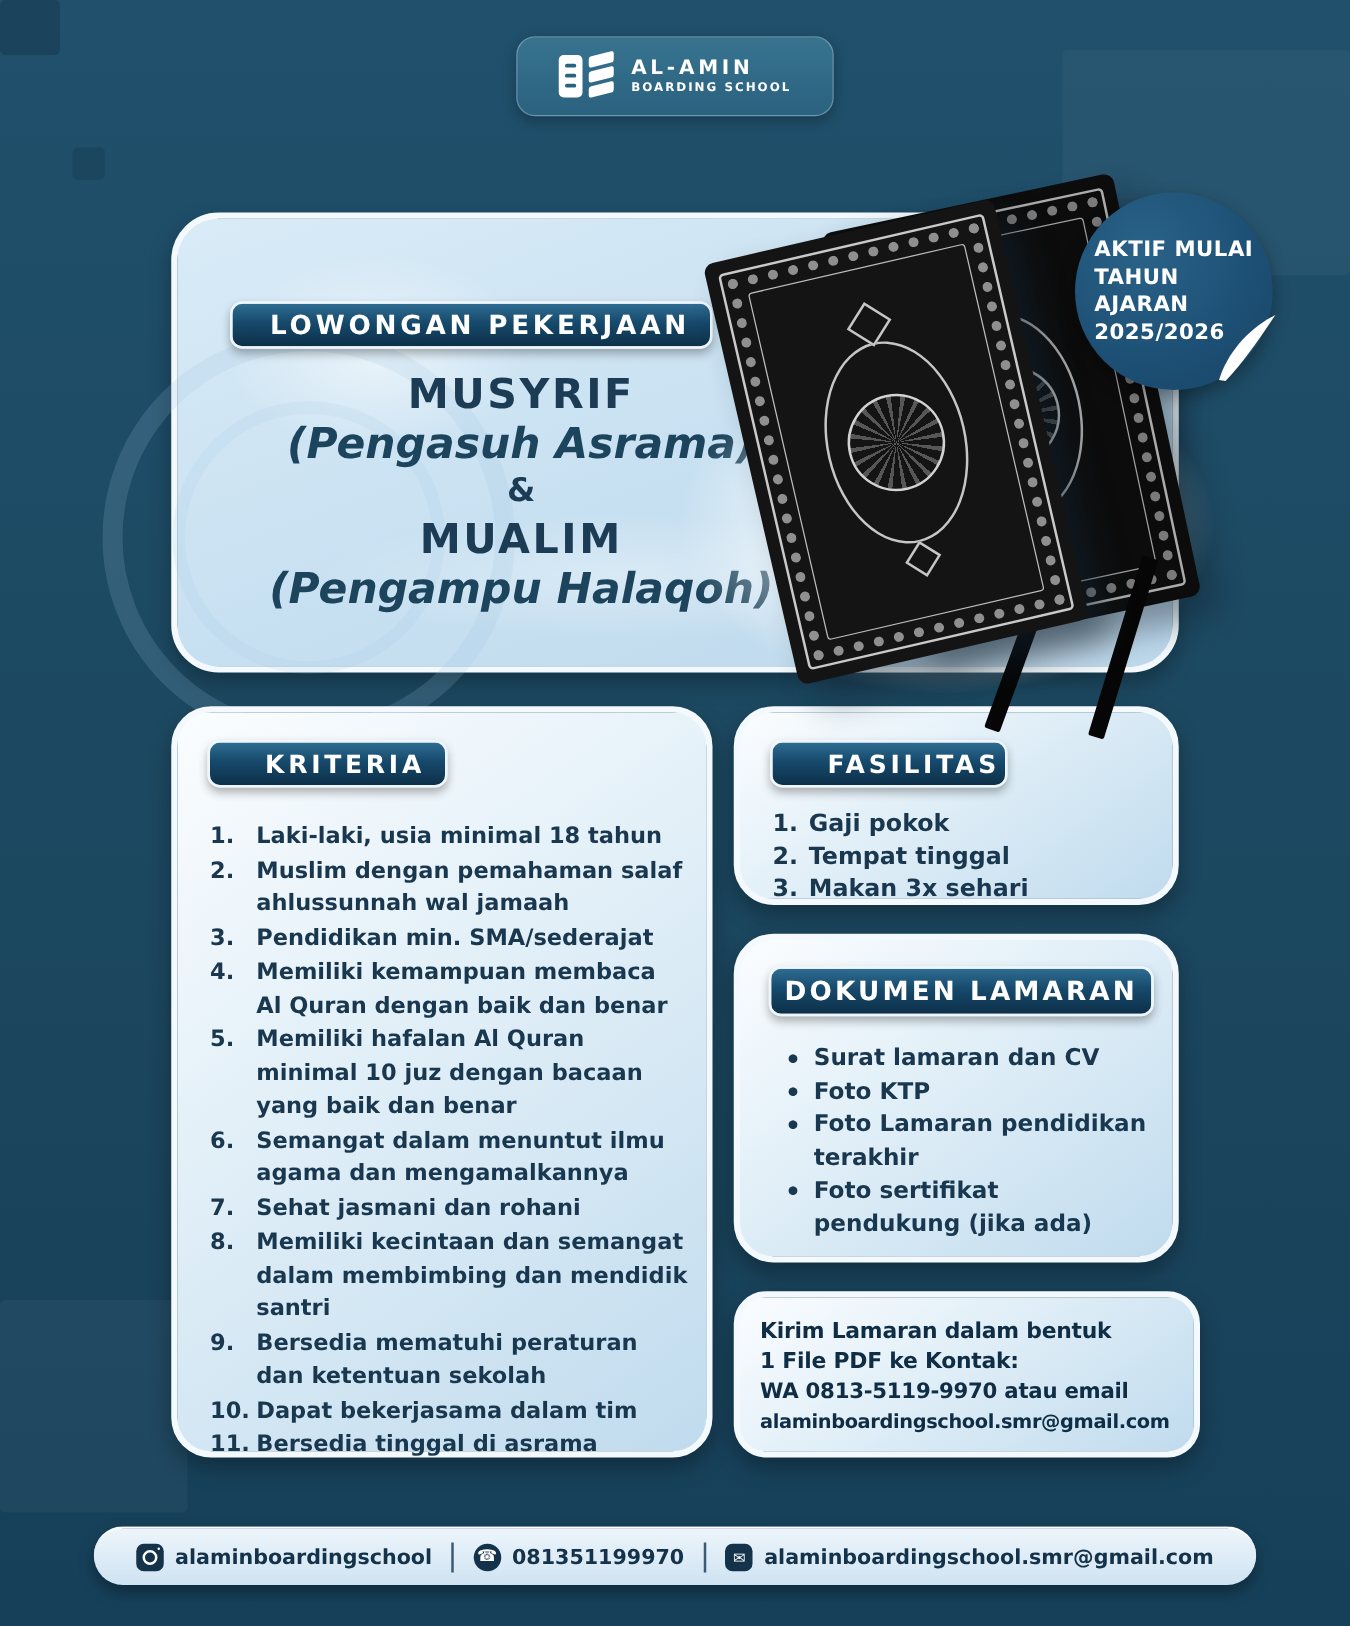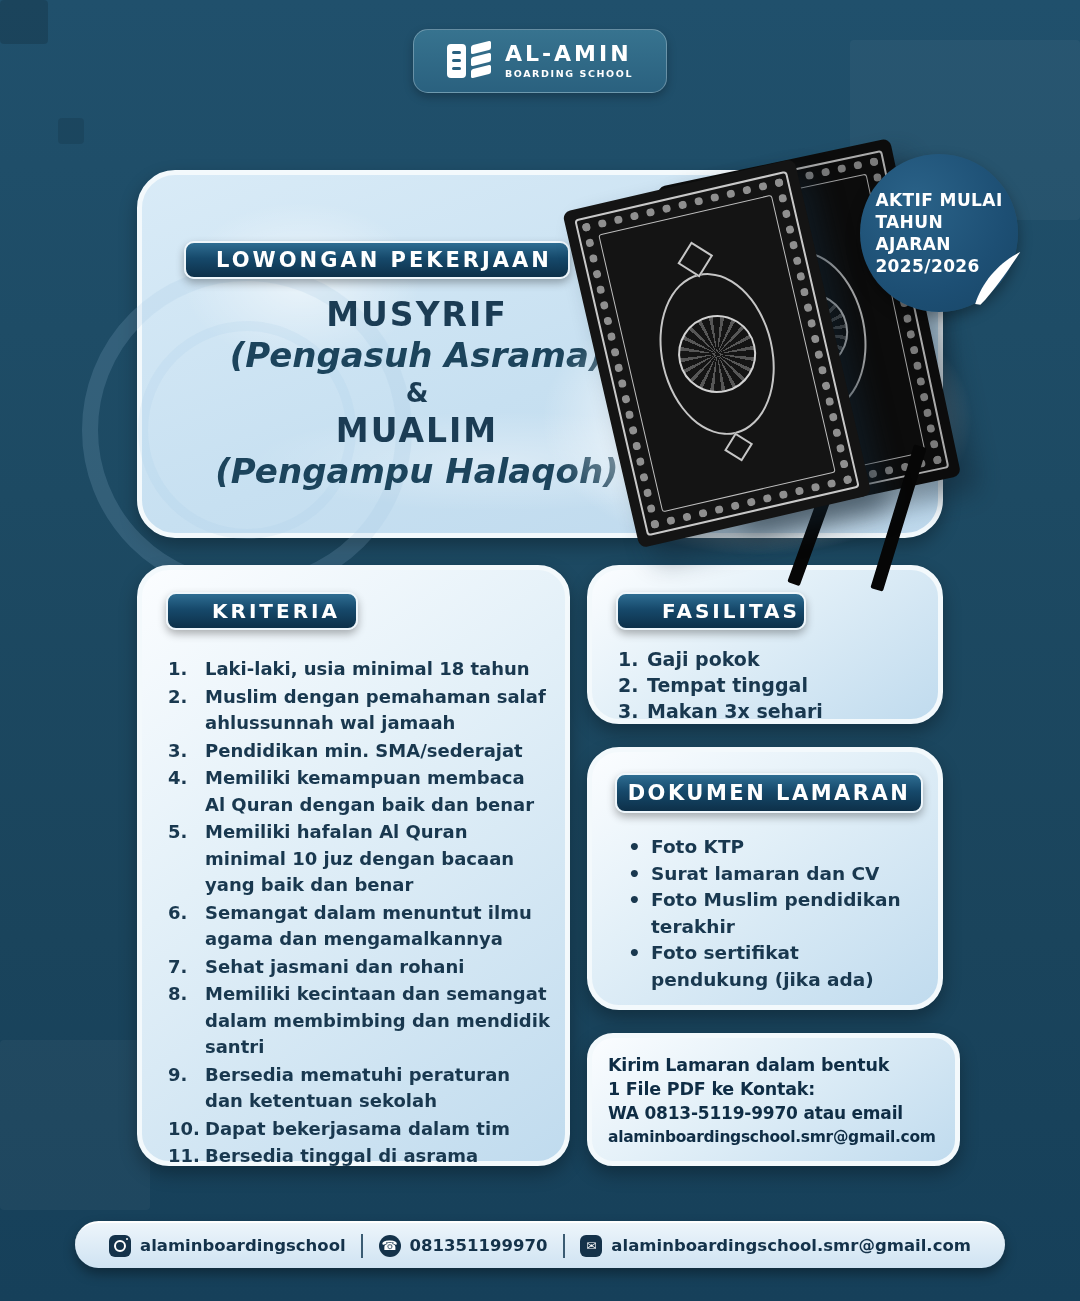--- a/index.html
+++ b/index.html
@@ -29,21 +29,21 @@
     box-shadow:0 4px 10px rgba(0,0,0,.25);
   }
   .logo-icon { position:relative; width:46px; height:40px; flex:0 0 auto; }
   .logo-spine { position:absolute; left:0; top:3px; width:19px; height:34px; background:#fff; border-radius:4px; }
   .logo-spine i { position:absolute; left:5px; width:9px; height:3px; background:#2a617f; border-radius:2px; }
   .logo-spine i:nth-child(1){ top:7px; } .logo-spine i:nth-child(2){ top:15px; } .logo-spine i:nth-child(3){ top:23px; }
   .logo-pages { position:absolute; left:24px; top:2px; width:20px; height:36px; }
   .logo-pages i { position:absolute; left:0; width:20px; height:9px; background:#fff; border-radius:2px; transform:skewY(-14deg); }
   .logo-pages i:nth-child(1){ top:0; } .logo-pages i:nth-child(2){ top:12px; } .logo-pages i:nth-child(3){ top:24px; }
   .logo-text { color:#fff; line-height:1; }
-  .logo-name { font-size:22px; font-weight:800; letter-spacing:3px; }
+  .logo-name { font-size:16px; font-weight:800; letter-spacing:3px; }
   .logo-tag  { font-size:9.5px; font-weight:700; letter-spacing:1.6px; margin-top:4px; }
 
   
   .card {
     position:absolute; border-radius:32px; border:5px solid #f3f9fc;
     background:linear-gradient(145deg,#fbfdff 0%,#e3f0f8 40%,#c0dbee 100%);
     box-shadow:0 8px 18px rgba(0,0,0,.30);
   }
   .pill-banner {
     position:absolute; border-radius:10px;
@@ -264,23 +264,23 @@
     <ol class="num-list fasilitas-list">
         <li>Gaji pokok</li>
         <li>Tempat tinggal</li>
         <li>Makan 3x sehari</li>
       </ol>
   </div>
 
   <div class="card dokumen-card">
     <div class="pill-banner dokumen-banner">DOKUMEN LAMARAN</div>
     <ul class="dokumen-list">
+        <li>Surat lamaran dan CV</li>
         <li>Foto KTP</li>
-        <li>Surat lamaran dan CV</li>
-        <li>Foto Muslim pendidikan terakhir</li>
+        <li>Foto Lamaran pendidikan terakhir</li>
         <li>Foto sertifikat pendukung (jika ada)</li>
       </ul>
   </div>
 
   <div class="card kontak-card">
     <div class="kontak-line heavy">Kirim Lamaran dalam bentuk</div>
     <div class="kontak-line heavy">1 File PDF ke Kontak:</div>
     <div class="kontak-line norm">WA 0813-5119-9970 atau email</div>
     <div class="kontak-line email">alaminboardingschool.smr@gmail.com</div>
   </div>

